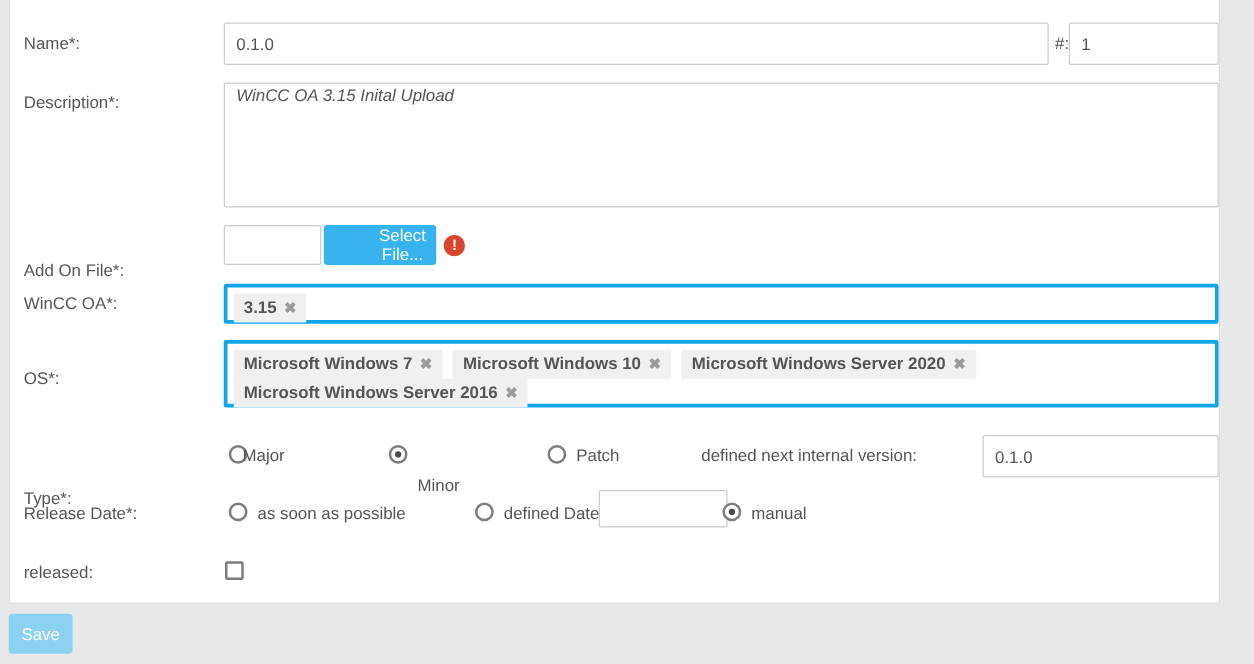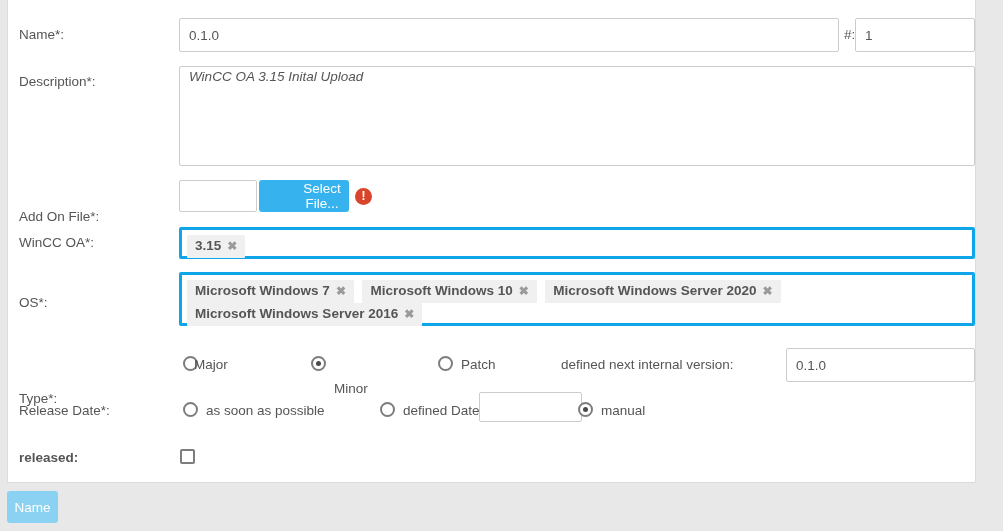--- a/index.html
+++ b/index.html
@@ -260,23 +260,23 @@
 
       <span class="radio" style="left:372px;top:6px;"></span>
       <span class="radio-lbl" style="left:395px;top:7px;">defined Date</span>
       <input class="txt" type="text" style="left: 471px; top: -4px; width: 103px; height: 30px;" value="">
 
       <span class="radio on" style="left:570px;top:6px;"></span>
       <span class="radio-lbl" style="left:593px;top:7px;">manual</span>
     </div>
 
     <div class="row" style="top:443px;height:30px;">
-      <span class="lbl" style="top:7px;font-weight:bold;">released:</span>
+      <span class="lbl" style="top:7px;">released:</span>
       <span class="cbx" style="left:172px;top:6px;"></span>
     </div>
 
   </div>
 
   <div class="footer">
-    <button class="btn-save">Name</button>
+    <button class="btn-save">Save</button>
   </div>
 
 </div>
 
 </body></html>

